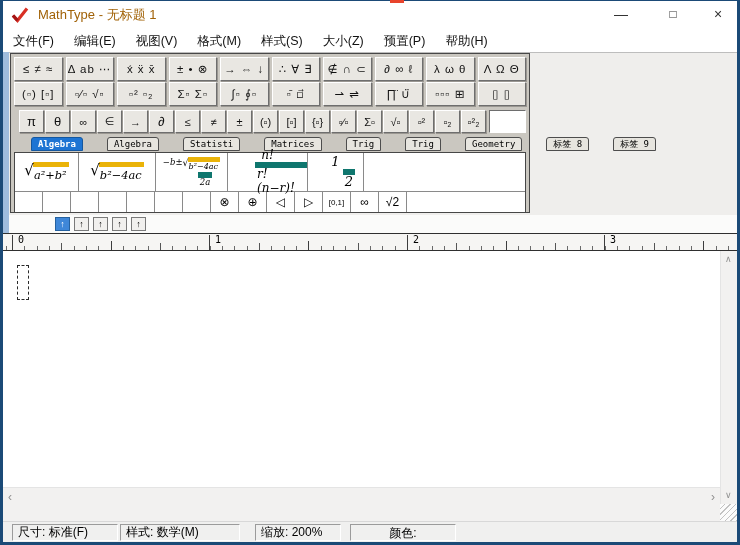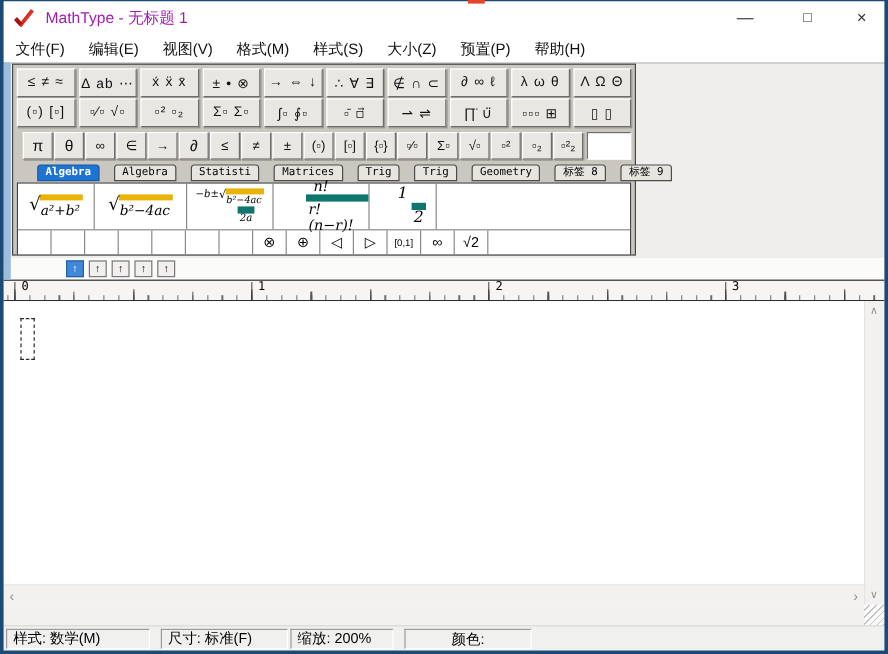--- a/index.html
+++ b/index.html
@@ -9,21 +9,21 @@
     font-family:"Liberation Sans","DejaVu Sans",sans-serif;
     -webkit-font-smoothing:antialiased;
   }
   
   .frame{position:absolute;inset:0;border-left:3px solid #1b4a77;border-right:3px solid #1b4a77;
     border-bottom:3px solid #1b4a77;border-top:1px solid #1b4a77;pointer-events:none;z-index:50;box-sizing:border-box;}
   .top-red-mark{position:absolute;left:390px;top:0;width:14px;height:3px;background:#e8442c;z-index:60;}
   
   .titlebar{position:absolute;left:0;top:0;width:740px;height:30px;background:#ffffff;}
   .logo{position:absolute;left:11px;top:7px;width:18px;height:16px;}
-  .title-text{position:absolute;left:38px;top:0;height:30px;line-height:30px;font-size:13px;color:#a21caf;}
+  .title-text{position:absolute;left:38px;top:0;height:30px;line-height:30px;font-size:13px;color:#a16207;}
   .winbtn{position:absolute;top:0;height:30px;line-height:28px;text-align:center;color:#333;font-size:14px;}
   .btn-min{left:604px;width:34px;}
   .btn-max{left:656px;width:34px;font-size:12px;}
   .btn-close{left:702px;width:32px;font-size:14px;}
   
   .menubar{position:absolute;left:3px;top:30px;width:734px;height:22px;background:#ffffff;
     display:flex;align-items:center;font-size:12.5px;color:#111;}
   .menu-item{padding:0 10px;white-space:nowrap;}
   
   .toolband{position:absolute;left:0;top:52px;width:740px;height:163px;background:#efeeec;border-top:1px solid #bdbdbd;box-sizing:border-box;}
@@ -36,21 +36,21 @@
     font-size:11.5px;color:#111;letter-spacing:1px;white-space:nowrap;overflow:hidden;}
   .smallrow{display:flex;gap:1px;margin-top:4px;margin-left:5px;}
   .sbtn{width:23px;height:21px;background:#e9e7e2;border:1px solid;border-color:#ffffff #6e6e6e #6e6e6e #ffffff;
     box-shadow:1px 1px 0 #9a9791;display:flex;align-items:center;justify-content:center;
     font-size:11px;color:#111;white-space:nowrap;overflow:hidden;}
   .sbtn.big{font-size:13px;}
   .recess{flex:1;height:21px;margin-left:2px;background:#ffffff;border:1px solid;border-color:#6e6e6e #ffffff #ffffff #6e6e6e;}
   
   .tabrow{display:flex;align-items:flex-end;margin-top:4px;padding-left:17px;height:14px;
     font-family:"DejaVu Sans Mono","Liberation Mono",monospace;font-size:9px;}
-  .tab{height:12px;line-height:12px;padding:0 6px;margin-right:12px;background:#e7e5df;border:1px solid #4d4d4d;
+  .tab{height:12px;line-height:12px;padding:0 6px;margin-right:24px;background:#e7e5df;border:1px solid #4d4d4d;
     border-radius:3px 3px 0 0;color:#000;white-space:nowrap;}
   .tab.selected{background:#1d74d3;border-color:#14579f;color:#ffffff;font-weight:bold;}
   
   .tpl{margin-top:1px;background:#ffffff;border:1px solid #474747;height:61px;display:flex;flex-direction:column;box-sizing:border-box;}
   .tpl-large{display:flex;height:38px;border-bottom:1px solid #8a8a8a;}
   .tpl-cell{border-right:1px solid #8a8a8a;display:flex;align-items:center;justify-content:center;
     font-family:"DejaVu Serif","Liberation Serif",serif;font-style:italic;font-size:12px;color:#000;box-sizing:border-box;}
   .tc1{width:64px;}.tc2{width:62px;}.tc3{width:77px;}.tc4{width:72px;}.tc5{width:80px;}.tc6{width:56px;}
   .tc-rest{flex:1;border-right:none;}
   .tpl-small{display:flex;flex:1;}
@@ -104,21 +104,21 @@
   .hs-right{right:5px;top:3px;font-size:12px;}
   .corner{position:absolute;right:0;bottom:0;width:17px;height:17px;background:#fbfbfb;
     background-image:repeating-linear-gradient(135deg,transparent 0 3px,#c2c2c2 3px 4px);}
   
   .statusbar{position:absolute;left:3px;top:521px;width:734px;height:21px;background:#f0f0ef;
     border-top:1px solid #d8d8d8;display:flex;align-items:center;font-size:12px;color:#000;box-sizing:border-box;}
   .spanel{height:17px;border:1px solid;border-color:#9b9b9b #ffffff #ffffff #9b9b9b;background:#f0f0ef;
     display:flex;align-items:center;padding:0 5px;box-sizing:border-box;white-space:nowrap;overflow:hidden;}
   .sp1{margin-left:2px;width:120px;}
   .sp2{margin-left:9px;width:106px;}
-  .sp3{margin-left:2px;width:86px;}
+  .sp3{margin-left:15px;width:86px;}
   .sp4{margin-left:9px;width:106px;flex-direction:column;}
   .swatch{width:26px;height:11px;background:#000000;margin-left:5px;flex:none;}
 </style>
 </head>
 <body>
 
 <div>
 
   <div class="titlebar">
     <svg class="logo" viewBox="0 0 18 16">
@@ -287,22 +287,22 @@
       <span class="scrollarrow vs-down">∨</span>
     </div>
     <div class="hscroll">
       <span class="scrollarrow hs-left">‹</span>
       <span class="scrollarrow hs-right">›</span>
     </div>
     <div class="corner"></div>
   </div>
 
   <div class="statusbar">
+    <span class="spanel sp2">尺寸: 标准(F)</span>
     <span class="spanel sp1">样式: 数学(M)</span>
-    <span class="spanel sp2">尺寸: 标准(F)</span>
     <span class="spanel sp3">缩放: 200%</span>
     <span class="spanel sp4">
       <span>颜色:</span>
       <span class="swatch"></span>
     </span>
   </div>
 
   <div class="top-red-mark"></div>
   <div class="frame"></div>
 </div>

